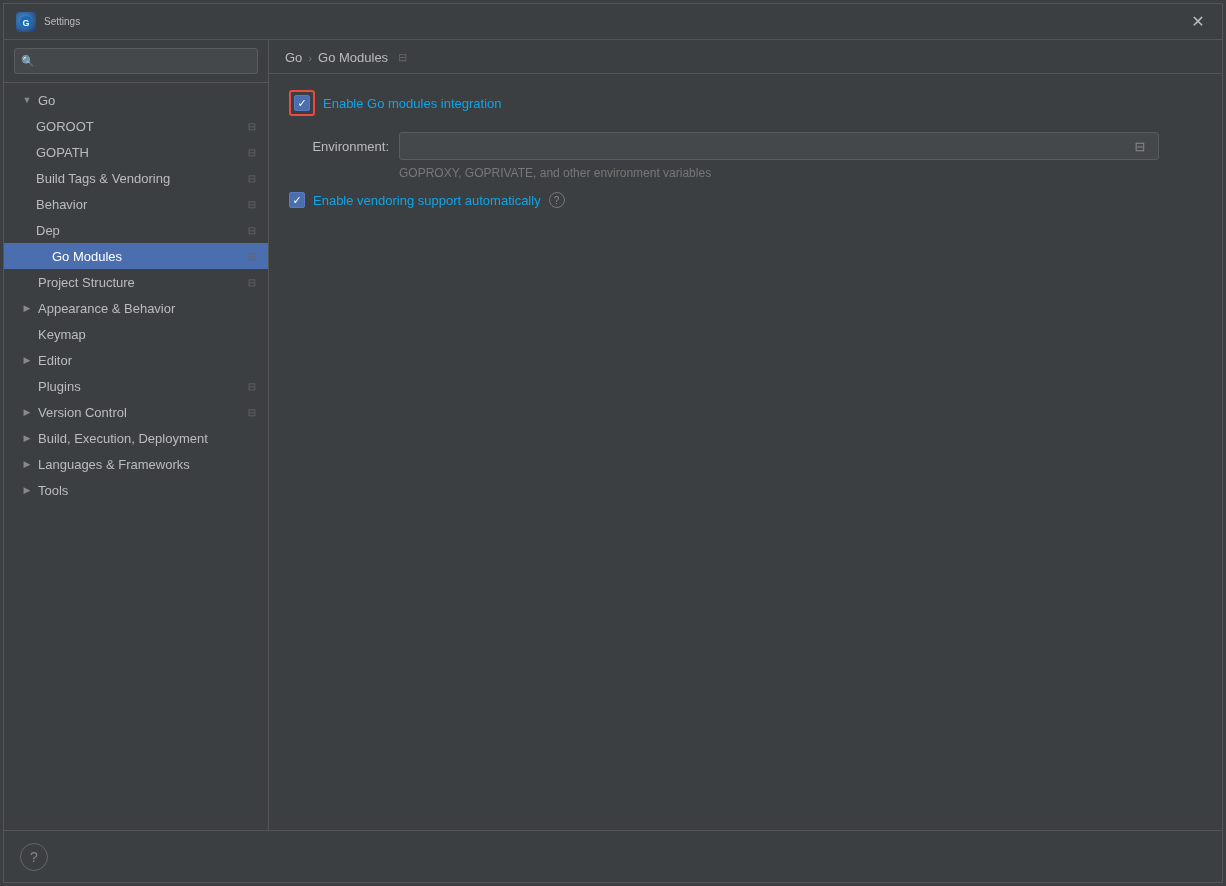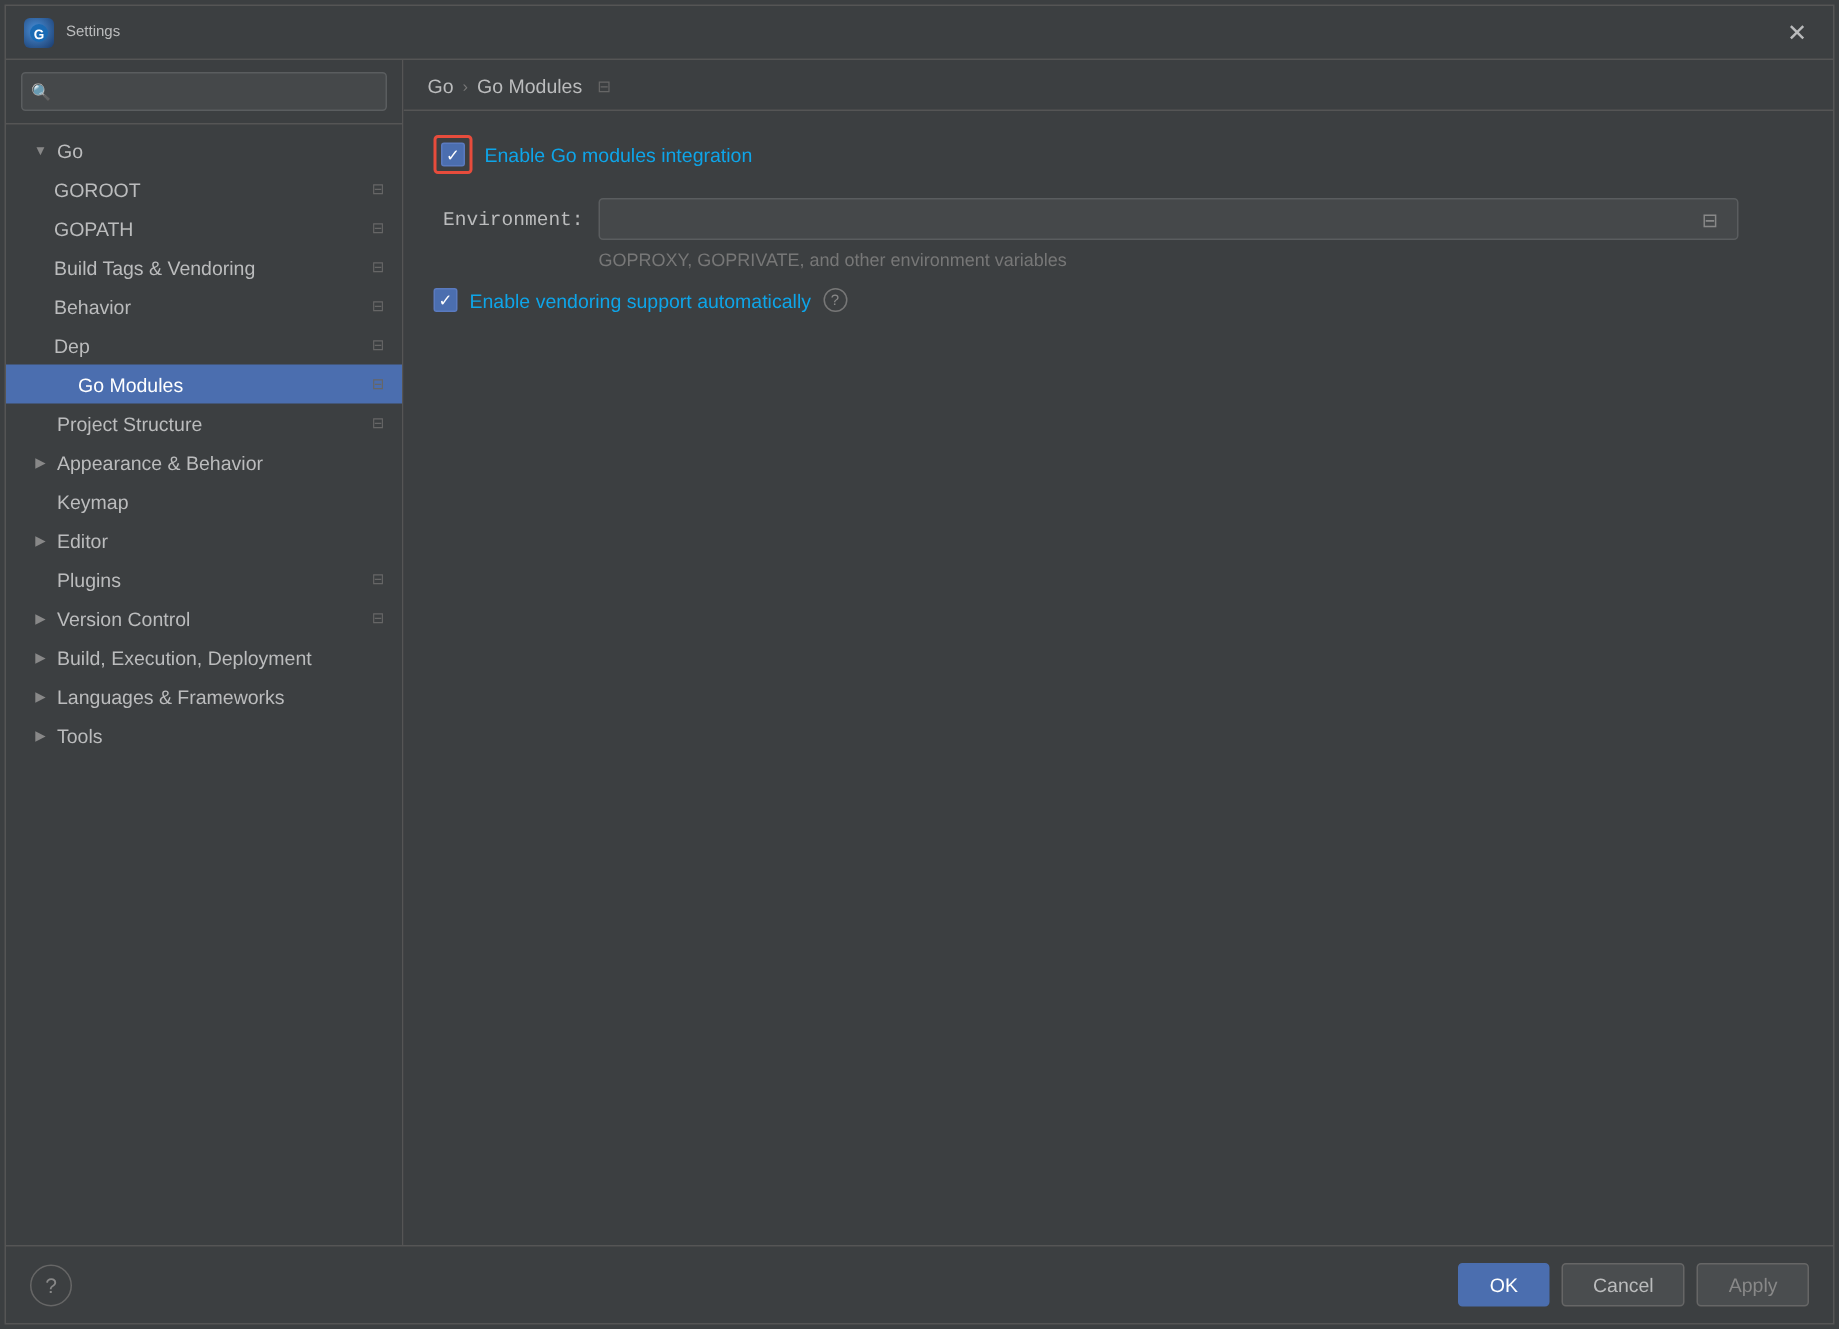--- a/index.html
+++ b/index.html
@@ -213,21 +213,20 @@
       display: flex;
       align-items: center;
       margin-bottom: 6px;
     }
     .env-label {
       color: #bbbcbd;
       font-size: 13px;
       width: 100px;
       text-align: right;
       margin-right: 10px;
-      font-family: Liberation Mono, monospace;
     }
     .env-input-wrap {
       flex: 1;
       max-width: 760px;
       background: #45484a;
       border: 1px solid #5a5d5f;
       border-radius: 3px;
       height: 28px;
       display: flex;
       align-items: center;
@@ -485,19 +484,14 @@
           <span class="checkbox-label">Enable vendoring support automatically</span>
           <div class="help-icon">?</div>
         </div>
 
       </div>
     </div>
   </div>
 
   <div class="bottom-bar">
     <div class="help-bottom">?</div>
-    <div class="btn-group">
-      <button class="btn btn-ok">OK</button>
-      <button class="btn btn-cancel">Cancel</button>
-      <button class="btn btn-apply">Apply</button>
-    </div>
   </div>
 </div>
 
 </body></html>

